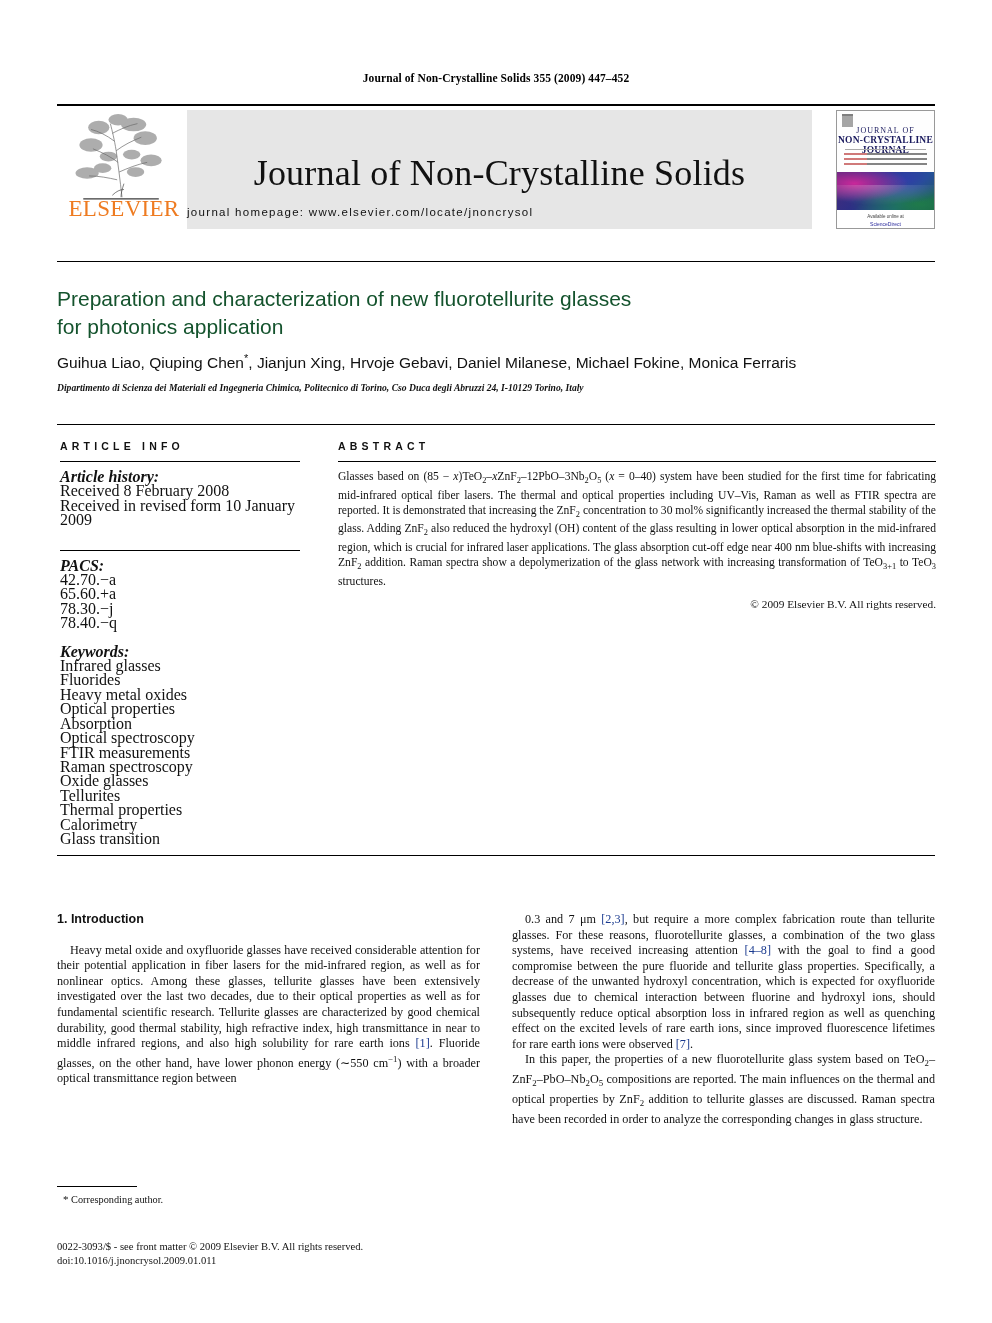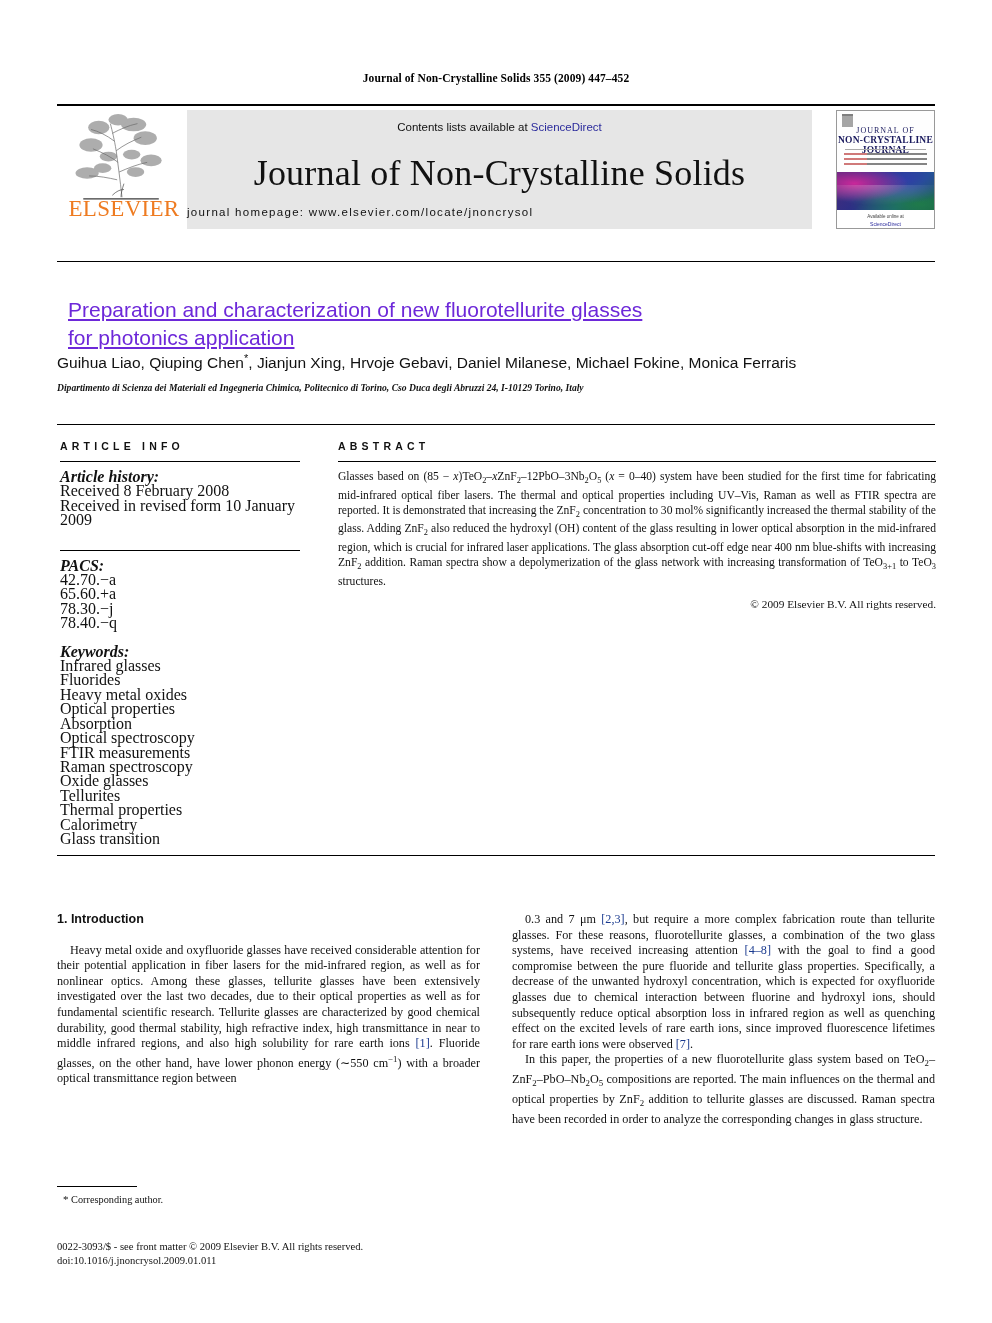--- a/index.html
+++ b/index.html
@@ -212,24 +212,23 @@
     width: 878px;
     border-top: 1px solid #000;
   }
   .article-title {
     position: absolute;
     left: 57px; top: 285px;
     width: 760px;
     font-family: "Liberation Sans", sans-serif;
     font-size: 21px;
     line-height: 28px;
-    color: #6d28d9;
+    color: #14532d;
     font-weight: normal;
-    margin: 11px;
-    text-decoration: underline;
+    margin: 0;
   }
   .authors {
     position: absolute;
     left: 57px; top: 352px;
     width: 880px;
     font-family: "Liberation Sans", sans-serif;
     font-size: 15.5px;
     color: #111;
   }
   .authors sup { font-size: 11px; }
@@ -398,23 +397,20 @@
           <g fill="none" stroke="#4a4a4a" stroke-width="0.8" opacity="0.9">
             <path d="M52 74 C50 80 49 84 49 88"></path>
             <path d="M40 86 C44 82 48 80 52 80"></path>
           </g>
           <rect x="10" y="89" width="78" height="1.4" fill="#4a4a4a"></rect>
         </svg>
         <div class="elsevier-word">ELSEVIER</div>
       </div>
 
       <div class="journal-band">
-        <div class="contents-line">
-          <span>Contents lists available at </span><span class="sd">ScienceDirect</span>
-        </div>
         <div class="journal-title">Journal of Non-Crystalline Solids</div>
         <div class="homepage-line">journal homepage: www.elsevier.com/locate/jnoncrysol</div>
       </div>
 
       <div class="cover-thumb">
         <div class="cover-top">
           <div class="cover-mini-logo"></div>
           <div class="cover-j1">JOURNAL OF</div>
           <div class="cover-j2">NON-CRYSTALLINE JOURNAL</div>
           <div class="cover-rule"></div>

